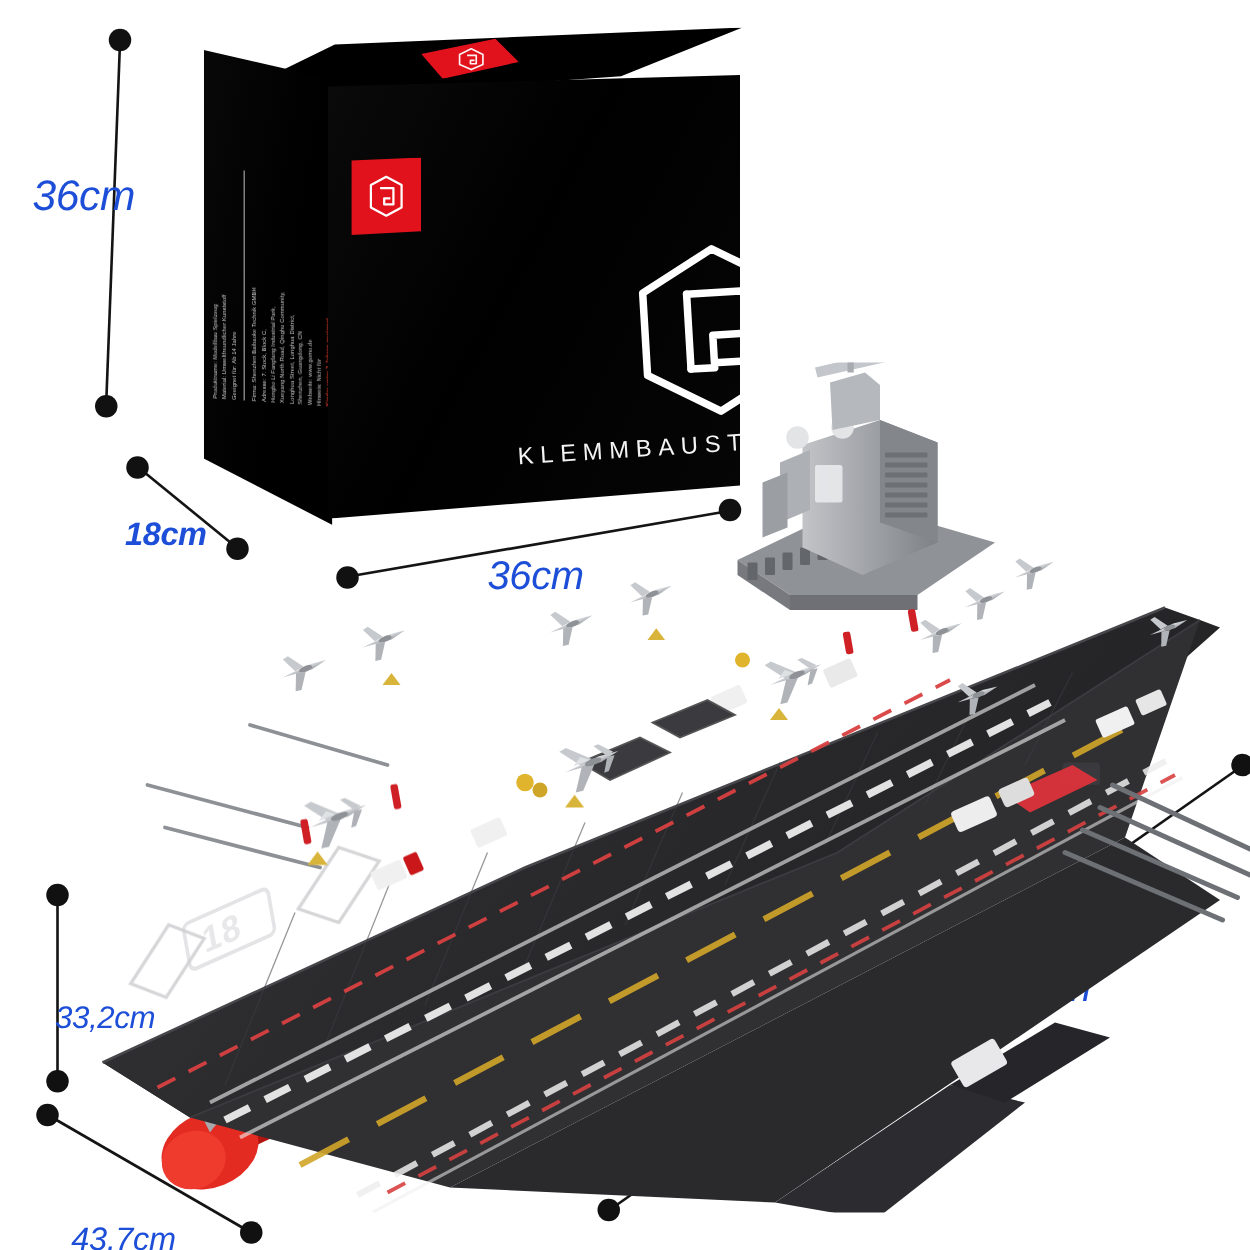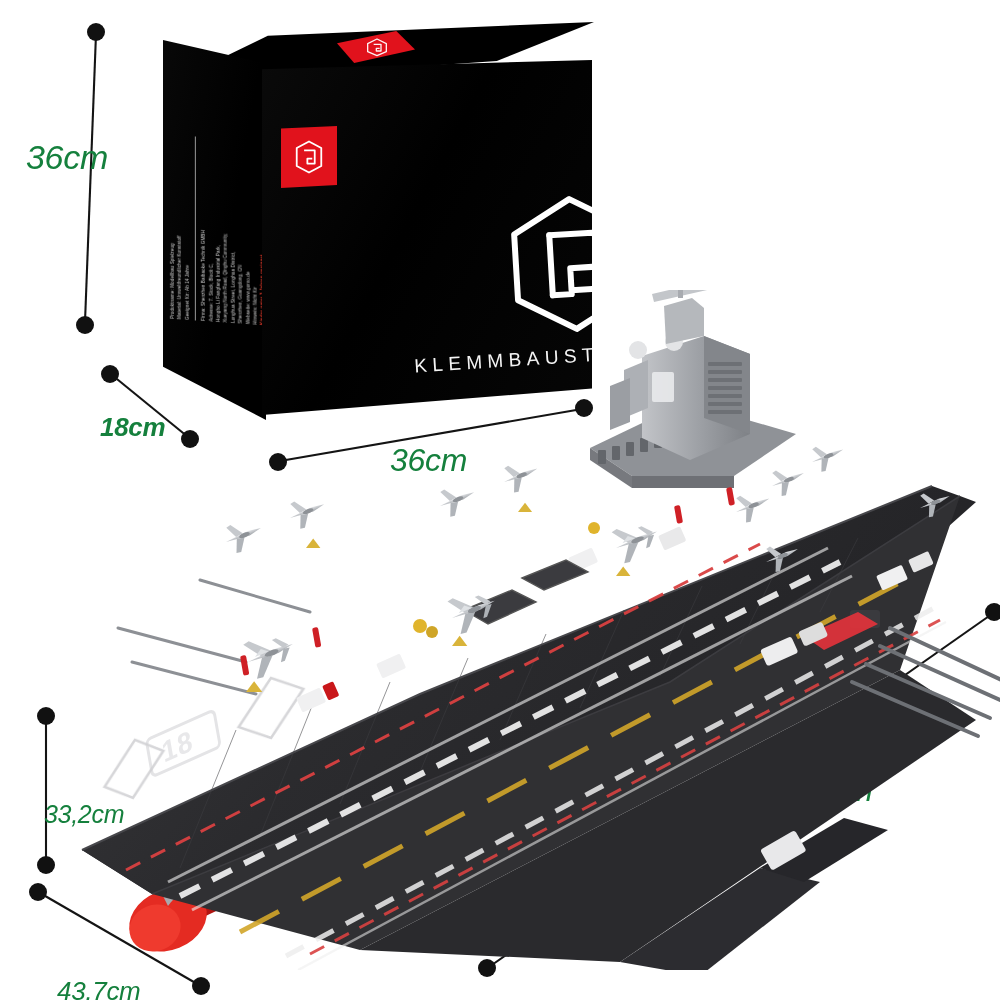--- a/index.html
+++ b/index.html
@@ -18,21 +18,21 @@
     background: #ffffff;
     overflow: hidden;
   }
 
   
   .dim-label {
     position: absolute;
     font-family: "Liberation Sans", sans-serif;
     font-style: italic;
     font-weight: 400;
-    color: #15803d;
+    color: #1d4ed8;
     white-space: nowrap;
     letter-spacing: -0.3px;
   }
   #label-height-box   { left: 26px;  top: 138px; font-size: 34px; }
   #label-depth-box    { left: 100px; top: 412px; font-size: 26px; font-weight: bold; }
   #label-width-box    { left: 390px; top: 442px; font-size: 32px; }
   #label-length-ship  { left: 778px; top: 772px; font-size: 32px; }
   #label-height-ship  { left: 44px;  top: 800px; font-size: 25px; }
   #label-beam-ship    { left: 40px;  top: 976px; font-size: 26px; margin-left: 17px; }
 

